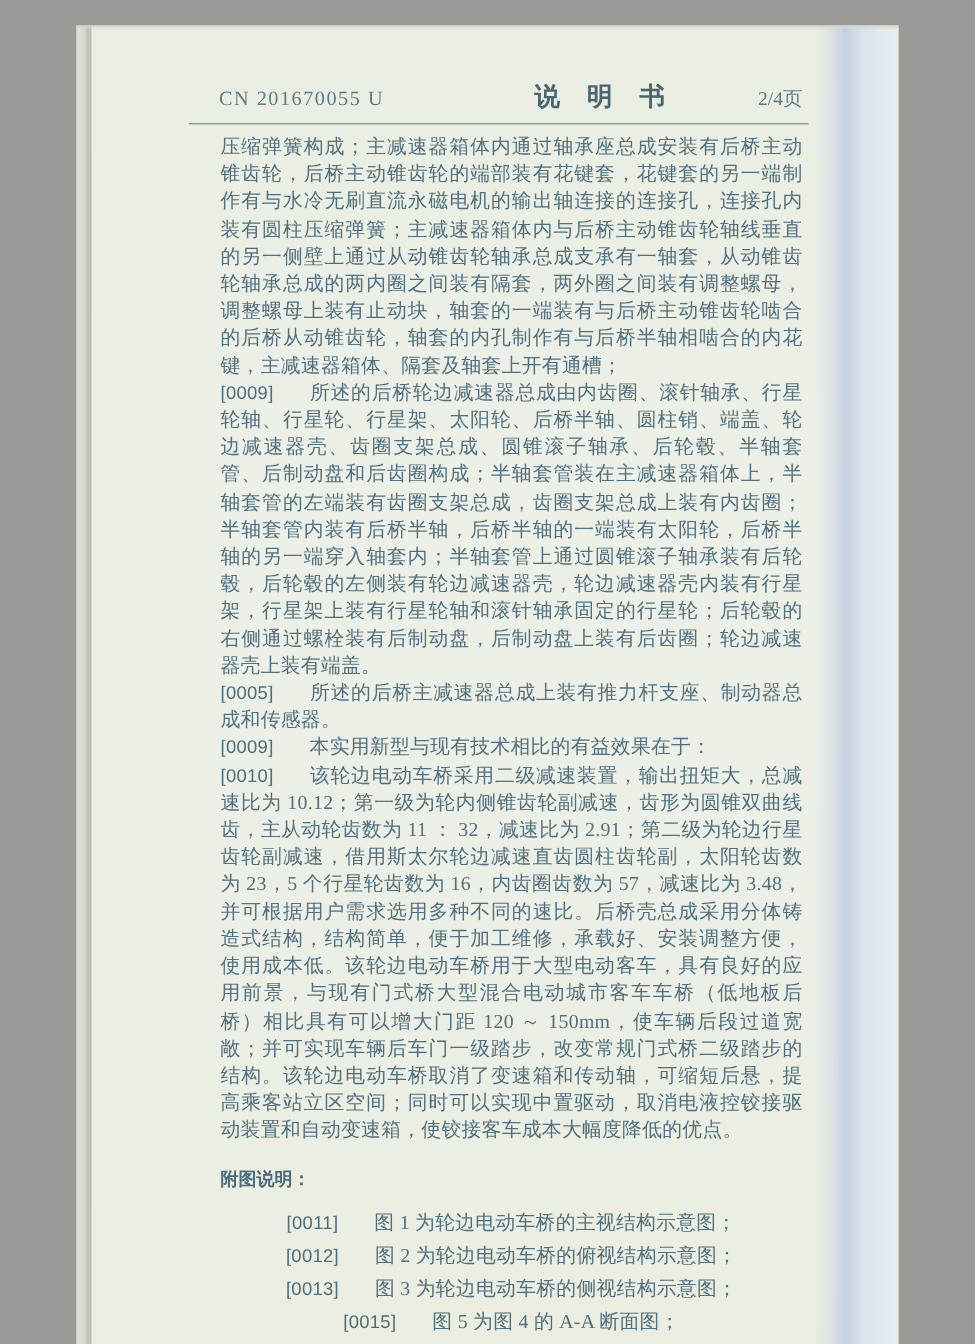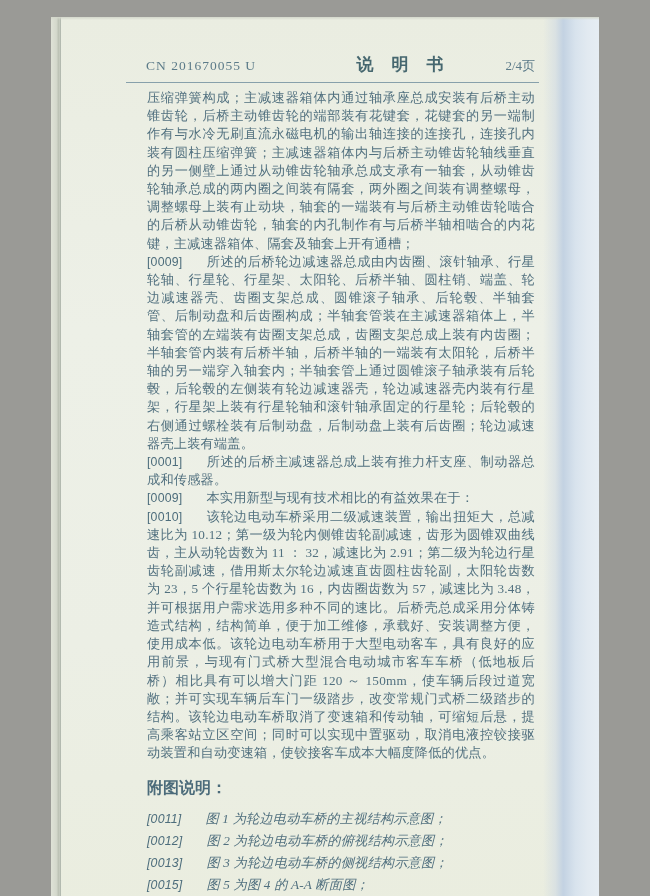--- a/index.html
+++ b/index.html
@@ -69,24 +69,24 @@
   }
   .pnum {
     font-family:"Liberation Sans","DejaVu Sans",sans-serif;
     font-size:12.3px;
     padding-right:24px;
     color:#4d6d7c;
   }
   .figures-heading {
     margin:15px 0 9px 0;
     font-family:"Liberation Sans","DejaVu Sans",sans-serif;
-    font-size:16px; font-weight:600;
+    font-size:12px; font-weight:600;
     color:#4b6b7a;
   }
-  .content p.fig { line-height:22px; text-align:left;font-style:italic; }
+  .content p.fig { line-height:22px; text-align:center; }
 
   .page-footer {
     position:relative; z-index:1;
     margin-top:20px;
     text-align:center;
     font-size:12px;
     color:#84988f;
   }
 </style>
 </head>
@@ -103,21 +103,21 @@
     <span class="doc-title">说明书</span>
     <span class="page-indicator">2/4页</span>
   </div>
   <div class="header-rule"></div>
 
   <div class="content">
     <p><span>压缩弹簧构成；主减速器箱体内通过轴承座总成安装有后桥主动锥齿轮，后桥主动锥齿轮的端部装有花键套，花键套的另一端制作有与水冷无刷直流永磁电机的输出轴连接的连接孔，连接孔内装有圆柱压缩弹簧；主减速器箱体内与后桥主动锥齿轮轴线垂直的另一侧壁上通过从动锥齿轮轴承总成支承有一轴套，从动锥齿轮轴承总成的两内圈之间装有隔套，两外圈之间装有调整螺母，调整螺母上装有止动块，轴套的一端装有与后桥主动锥齿轮啮合的后桥从动锥齿轮，轴套的内孔制作有与后桥半轴相啮合的内花键，主减速器箱体、隔套及轴套上开有通槽；</span></p>
 
     <p><span class="pnum">[0009]</span><span>所述的后桥轮边减速器总成由内齿圈、滚针轴承、行星轮轴、行星轮、行星架、太阳轮、后桥半轴、圆柱销、端盖、轮边减速器壳、齿圈支架总成、圆锥滚子轴承、后轮毂、半轴套管、后制动盘和后齿圈构成；半轴套管装在主减速器箱体上，半轴套管的左端装有齿圈支架总成，齿圈支架总成上装有内齿圈；半轴套管内装有后桥半轴，后桥半轴的一端装有太阳轮，后桥半轴的另一端穿入轴套内；半轴套管上通过圆锥滚子轴承装有后轮毂，后轮毂的左侧装有轮边减速器壳，轮边减速器壳内装有行星架，行星架上装有行星轮轴和滚针轴承固定的行星轮；后轮毂的右侧通过螺栓装有后制动盘，后制动盘上装有后齿圈；轮边减速器壳上装有端盖。</span></p>
 
-    <p><span class="pnum">[0001]</span><span>所述的后桥主减速器总成上装有推力杆支座、制动器总成和传感器。</span></p>
+    <p><span class="pnum">[0005]</span><span>所述的后桥主减速器总成上装有推力杆支座、制动器总成和传感器。</span></p>
 
     <p><span class="pnum">[0009]</span><span>本实用新型与现有技术相比的有益效果在于：</span></p>
 
     <p><span class="pnum">[0010]</span><span>该轮边电动车桥采用二级减速装置，输出扭矩大，总减速比为 10.12；第一级为轮内侧锥齿轮副减速，齿形为圆锥双曲线齿，主从动轮齿数为 11 ： 32，减速比为 2.91；第二级为轮边行星齿轮副减速，借用斯太尔轮边减速直齿圆柱齿轮副，太阳轮齿数为 23，5 个行星轮齿数为 16，内齿圈齿数为 57，减速比为 3.48，并可根据用户需求选用多种不同的速比。后桥壳总成采用分体铸造式结构，结构简单，便于加工维修，承载好、安装调整方便，使用成本低。该轮边电动车桥用于大型电动客车，具有良好的应用前景，与现有门式桥大型混合电动城市客车车桥（低地板后桥）相比具有可以增大门距 120 ～ 150mm，使车辆后段过道宽敞；并可实现车辆后车门一级踏步，改变常规门式桥二级踏步的结构。该轮边电动车桥取消了变速箱和传动轴，可缩短后悬，提高乘客站立区空间；同时可以实现中置驱动，取消电液控铰接驱动装置和自动变速箱，使铰接客车成本大幅度降低的优点。</span></p>
 
     <div class="figures-heading">附图说明：</div>
 
     <p class="fig"><span class="pnum">[0011]</span><span>图 1 为轮边电动车桥的主视结构示意图；</span></p>
     <p class="fig"><span class="pnum">[0012]</span><span>图 2 为轮边电动车桥的俯视结构示意图；</span></p>
     <p class="fig"><span class="pnum">[0013]</span><span>图 3 为轮边电动车桥的侧视结构示意图；</span></p>

